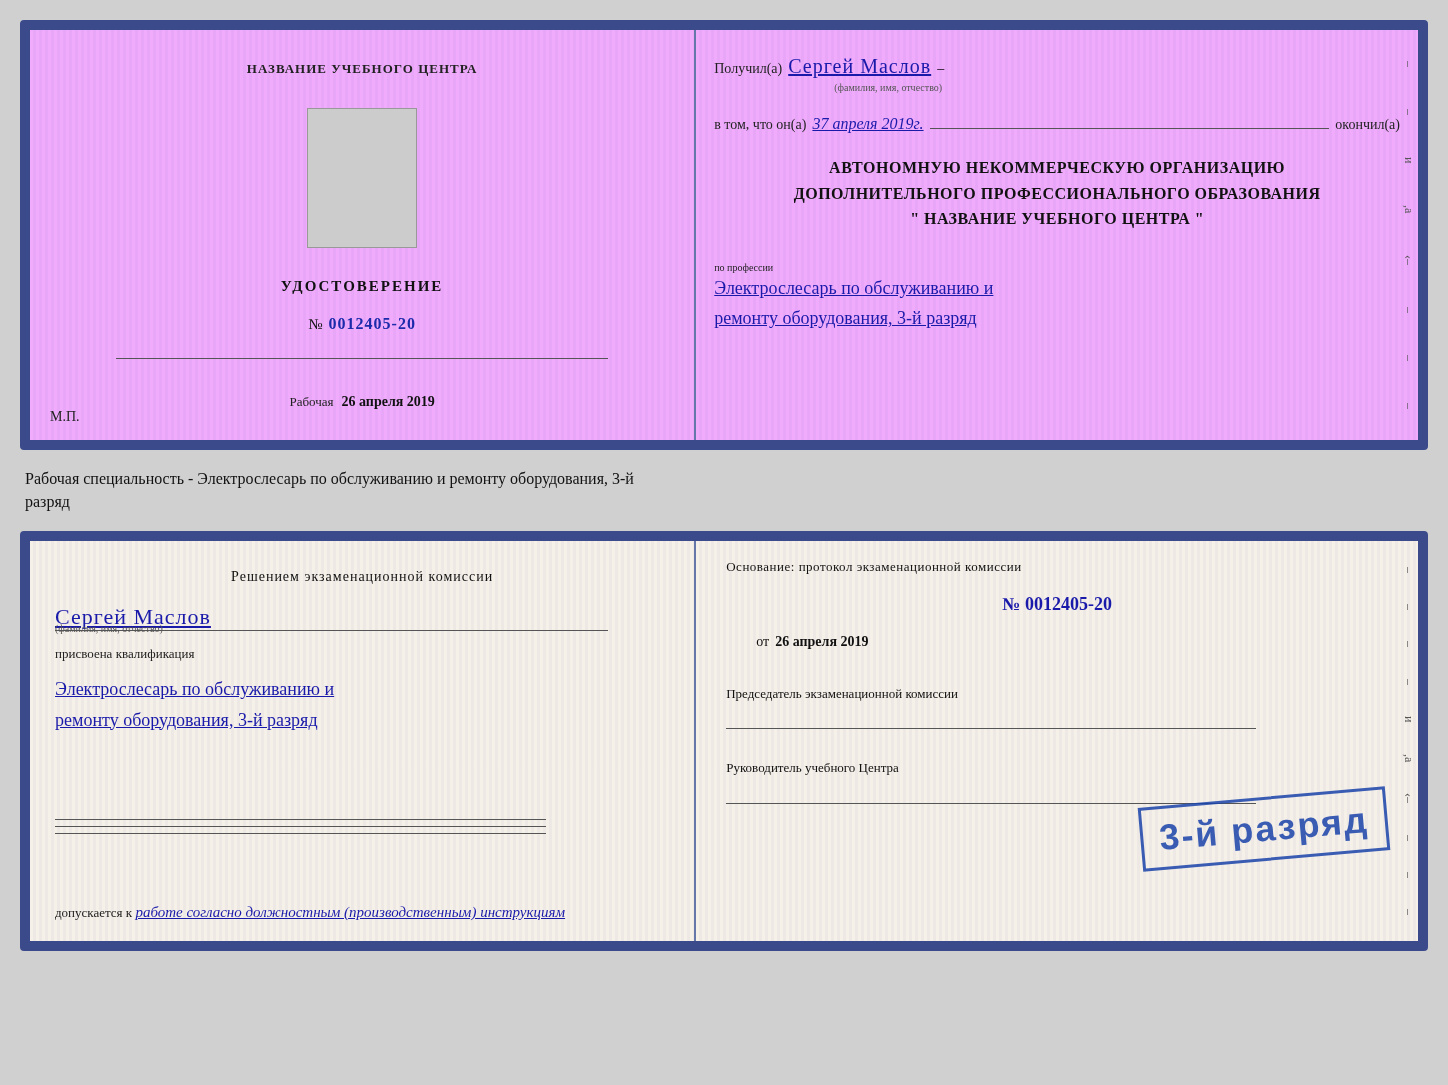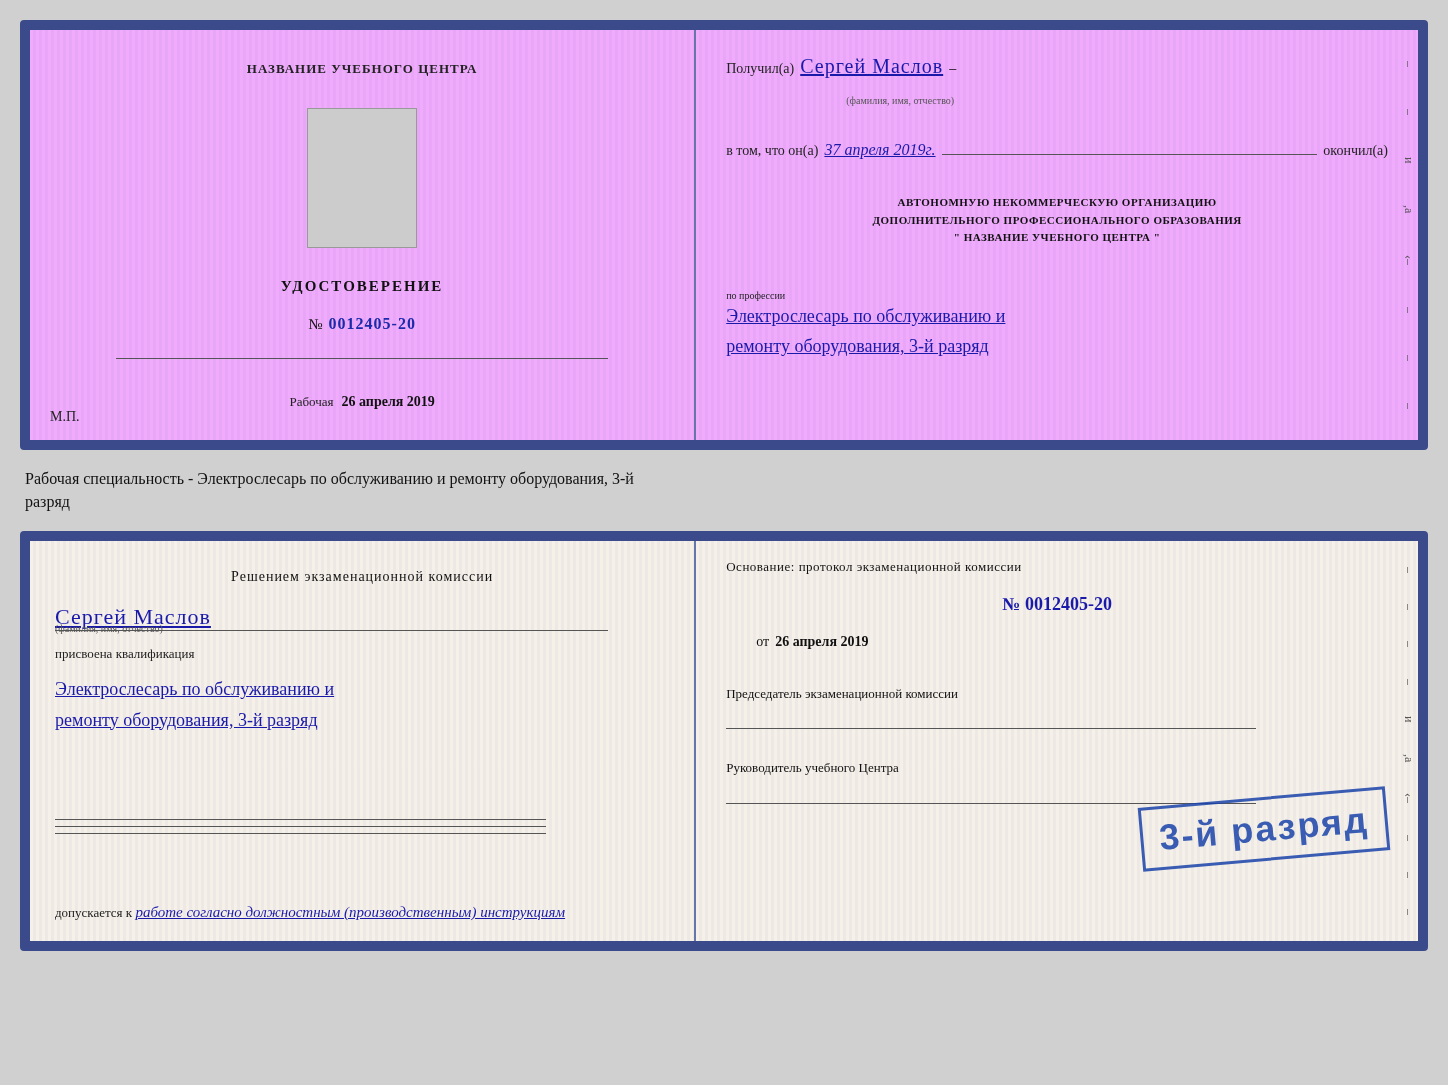--- a/index.html
+++ b/index.html
@@ -49,24 +49,24 @@
       padding: 30px 25px;
       display: flex;
       flex-direction: column;
       align-items: center;
       gap: 20px;
       position: relative;
     }
 
     .cert-right {
       width: 52%;
-      padding: 25px 30px;
-      display: flex;
-      flex-direction: column;
-      gap: 25px;
+      padding: 25px 18px;
+      display: flex;
+      flex-direction: column;
+      gap: 12px;
       position: relative;
     }
 
     .center-name-top {
       font-size: 13px;
       letter-spacing: 1px;
       text-align: center;
       color: #222;
       text-transform: uppercase;
       font-weight: bold;
@@ -152,21 +152,21 @@
       font-style: italic;
       text-decoration: underline;
     }
 
     .okonchill-text {
       font-size: 14px;
       color: #222;
     }
 
     .org-block {
-      font-size: 11px;
+      font-size: 16px;
       color: #111;
       text-align: center;
       line-height: 1.6;
       text-transform: uppercase;
       font-weight: bold;
       letter-spacing: 0.5px;
     }
 
     .po-professii {
       font-size: 10px;

